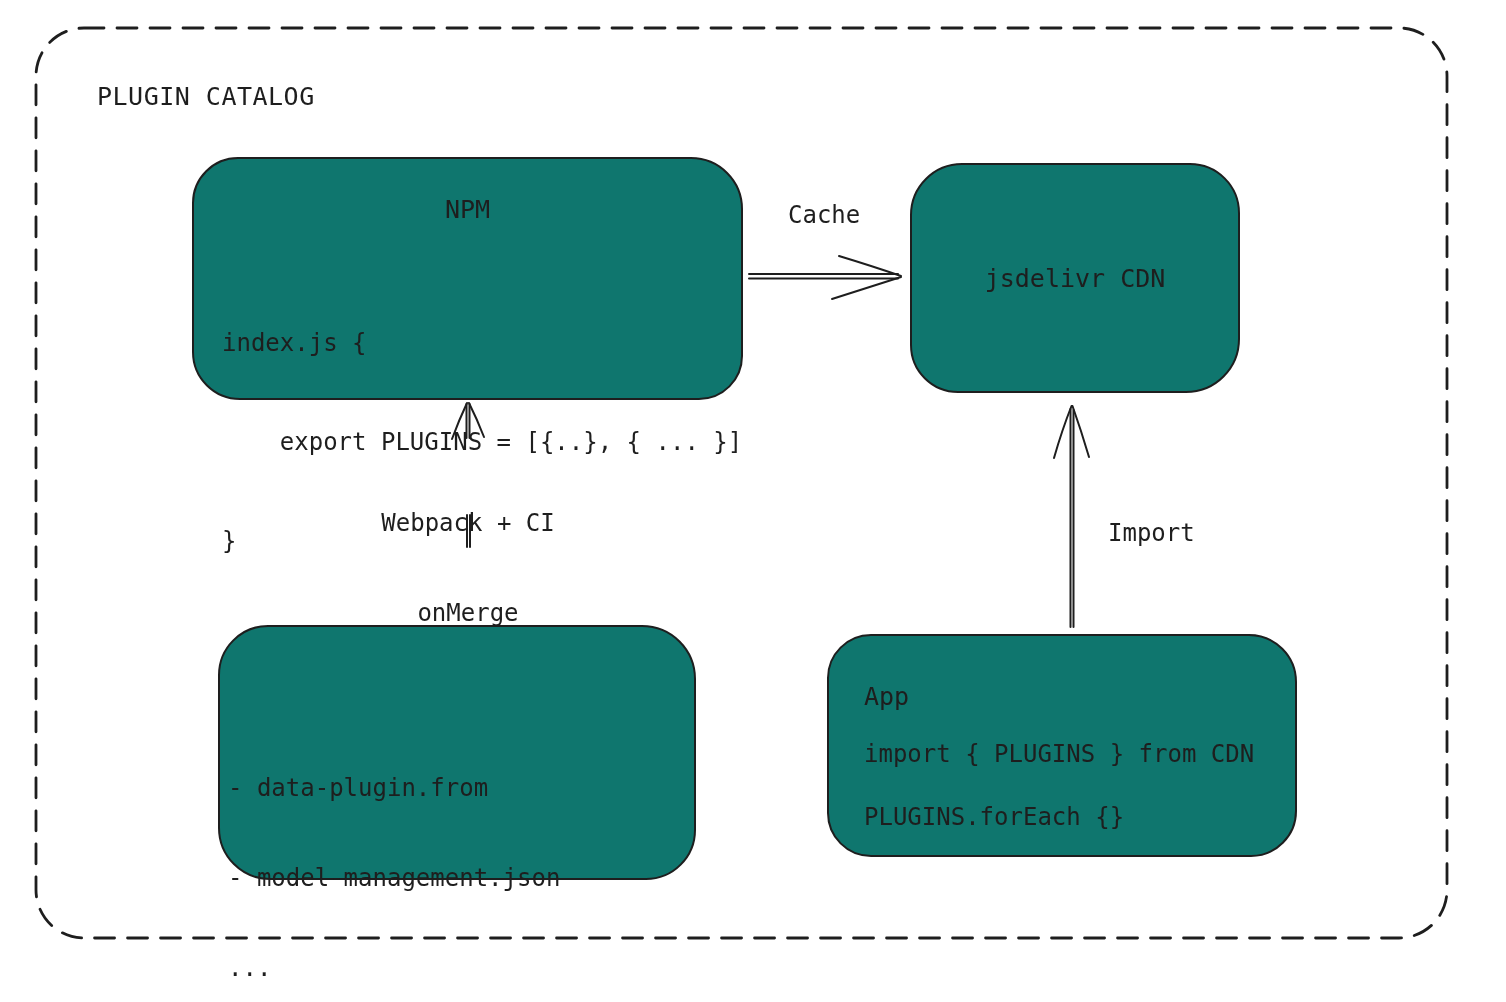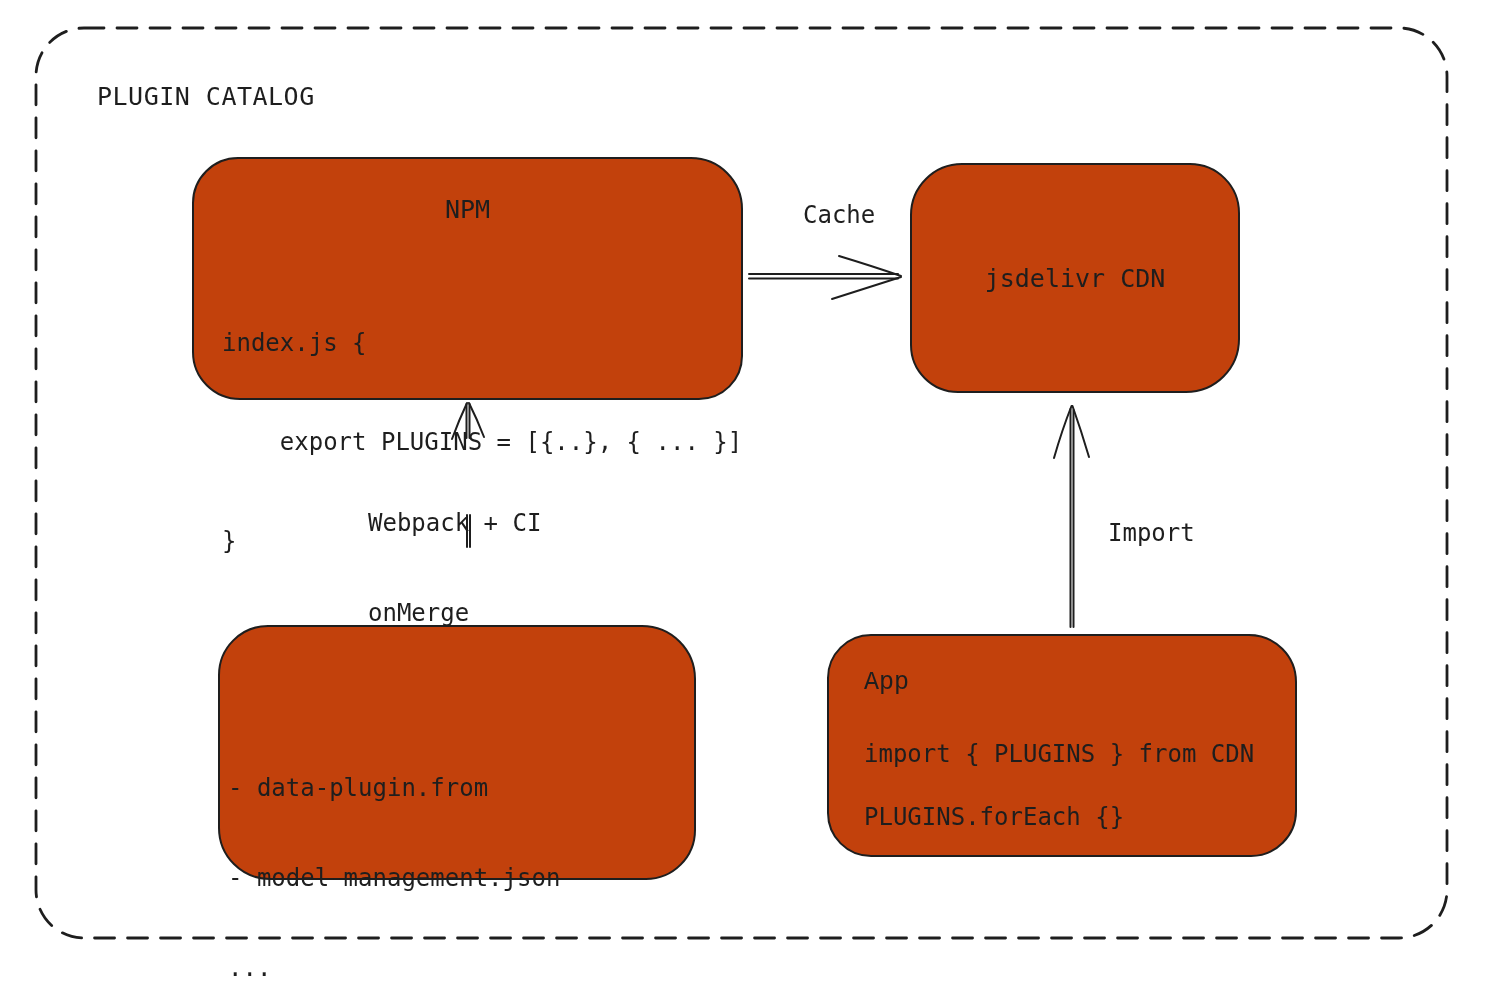--- a/index.html
+++ b/index.html
@@ -28,21 +28,21 @@
     position: absolute;
     left: 97px;
     top: 83px;
     font-size: 25px;
     line-height: 28px;
     letter-spacing: 0.5px;
     white-space: pre;
   }
   .node {
     position: absolute;
-    background: #c2410c;
+    background: #0f766e;
     border: 2.5px solid #1e1e1e;
     box-sizing: border-box;
   }
   .node-npm {
     left: 192px; top: 157px;
     width: 551px; height: 243px;
     border-radius: 46px 52px 44px 48px;
   }
   .node-cdn {
     left: 910px; top: 163px;
@@ -88,47 +88,46 @@
   }
   .repo-items {
     position: absolute;
     left: 8px; top: 86px;
     font-size: 24px;
     line-height: 30px;
     white-space: pre;
   }
   .app-title {
     position: absolute;
-    left: 35px; top: 32px;
-    font-size: 25px;
-    white-space: pre;
-    font-family: Liberation Mono, monospace;
+    left: 35px; top: 46px;
+    font-size: 25px;
+    white-space: pre;
   }
   .app-code-1 {
     position: absolute;
     left: 35px; top: 104px;
     font-size: 24px;
     white-space: pre;
   }
   .app-code-2 {
     position: absolute;
     left: 35px; top: 167px;
     font-size: 24px;
     white-space: pre;
   }
   .edge-label {
     position: absolute;
     font-size: 24px;
     white-space: pre;
   }
-  .label-cache { left: 788px; top: 201px; margin-left: 15px; }
+  .label-cache { left: 788px; top: 201px; }
   .label-build {
     left: 368px; top: 448px;
     width: 200px;
-    text-align: left;
+    text-align: center;
     line-height: 30px;
   }
   .label-import { left: 1108px; top: 519px; }
 </style>
 </head>
 <body>
 
 <div id="canvas">
 
   <svg id="stroke-layer" viewBox="0 0 1506 1002">

